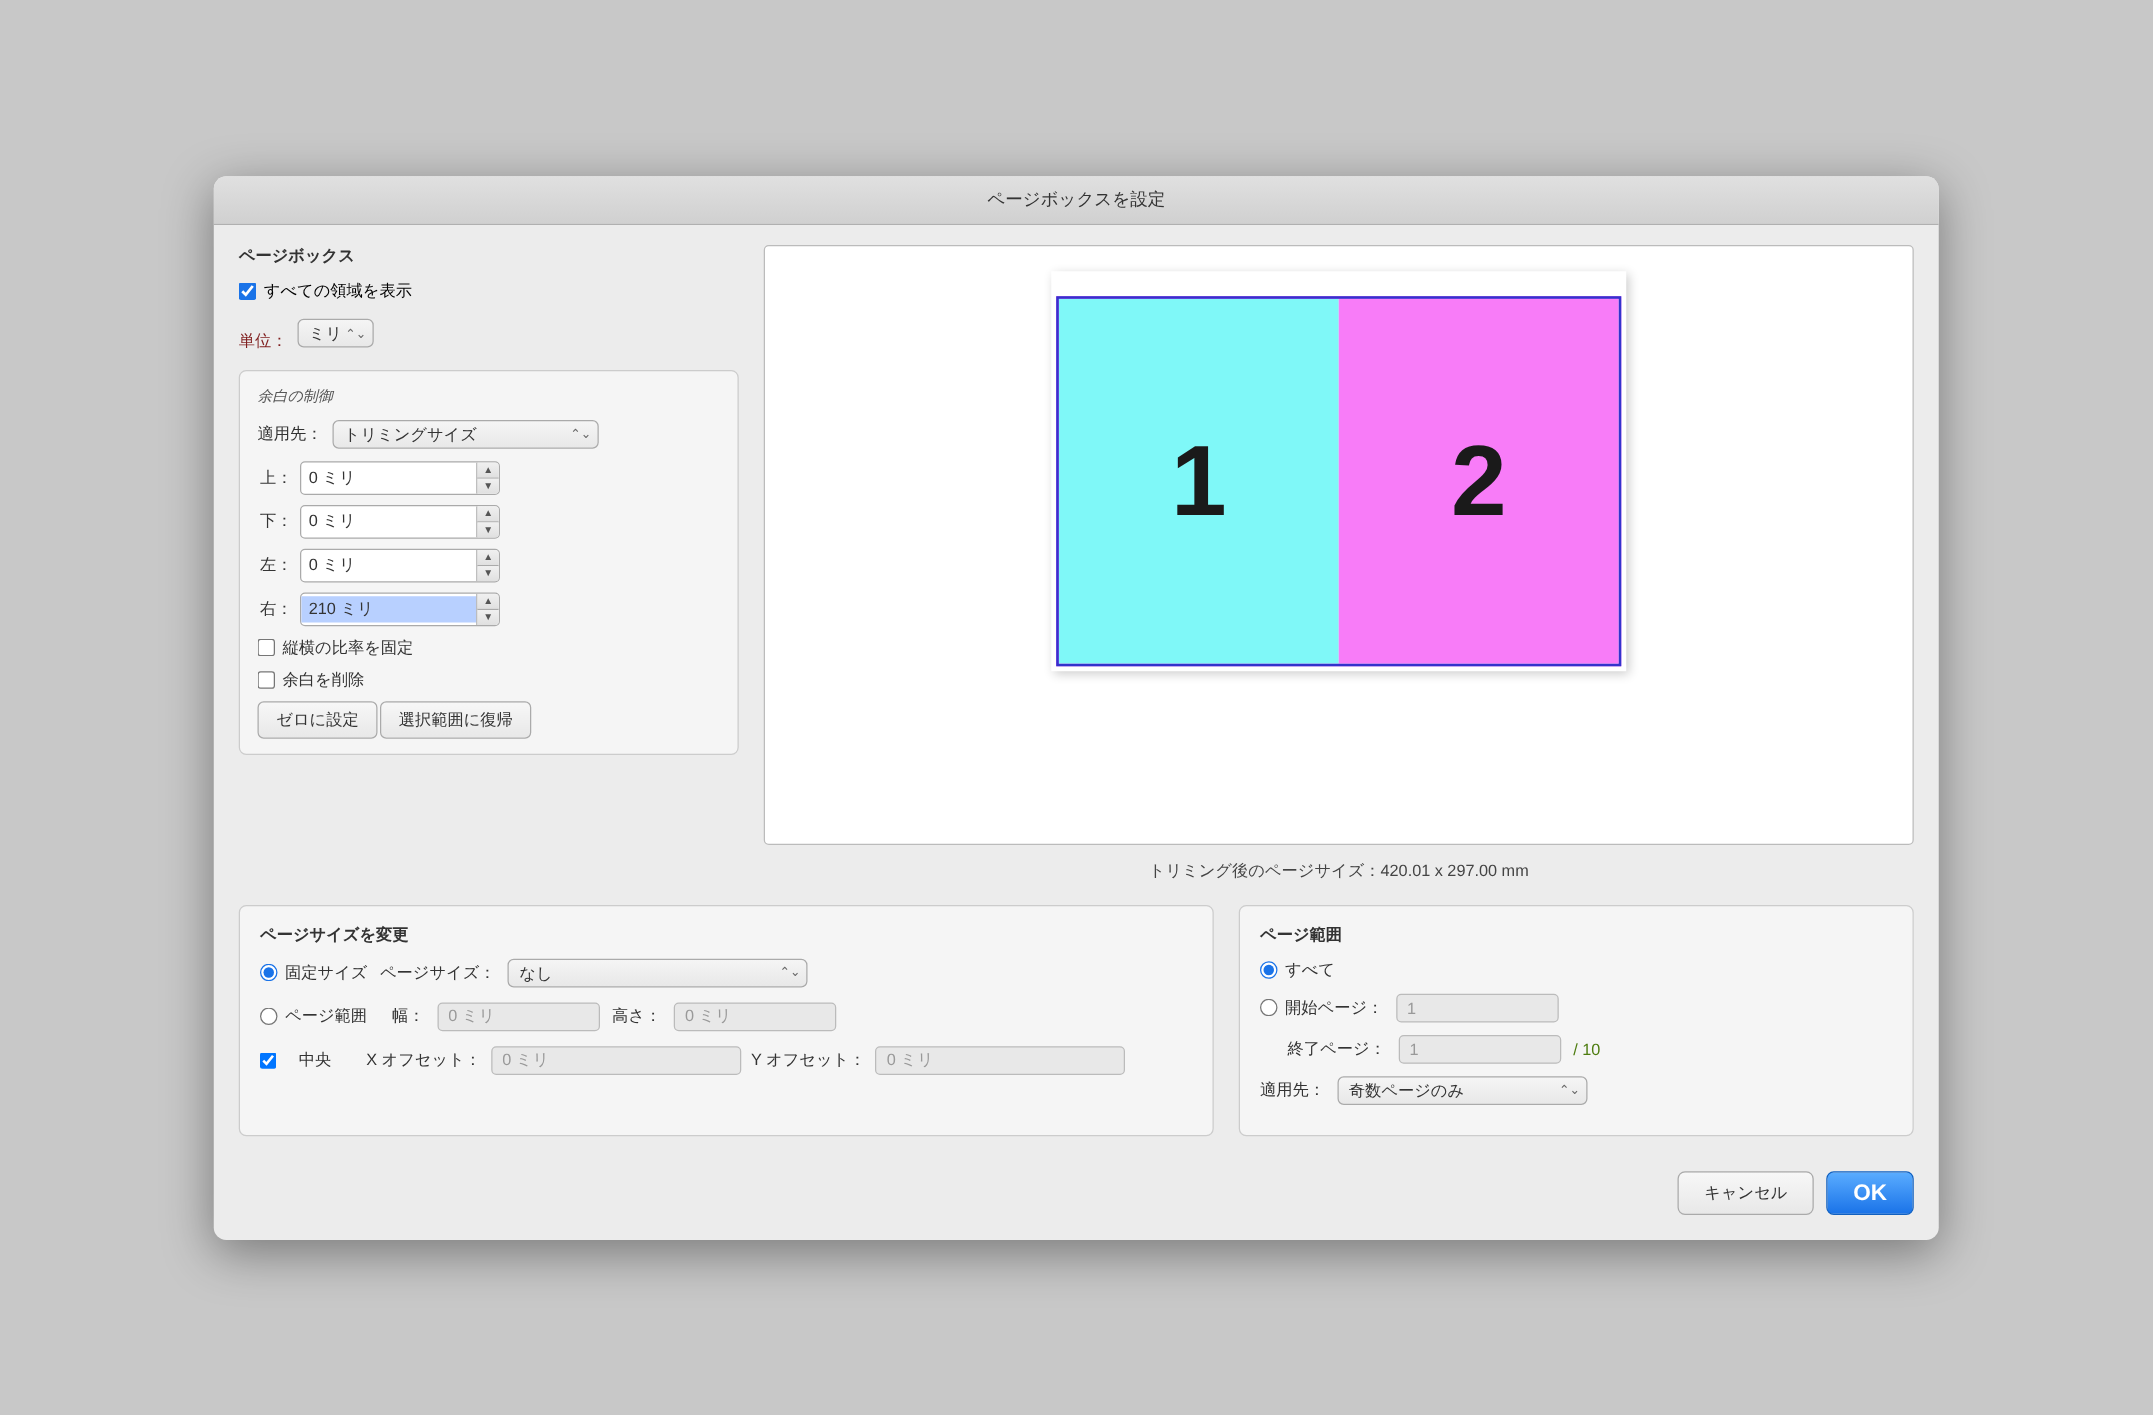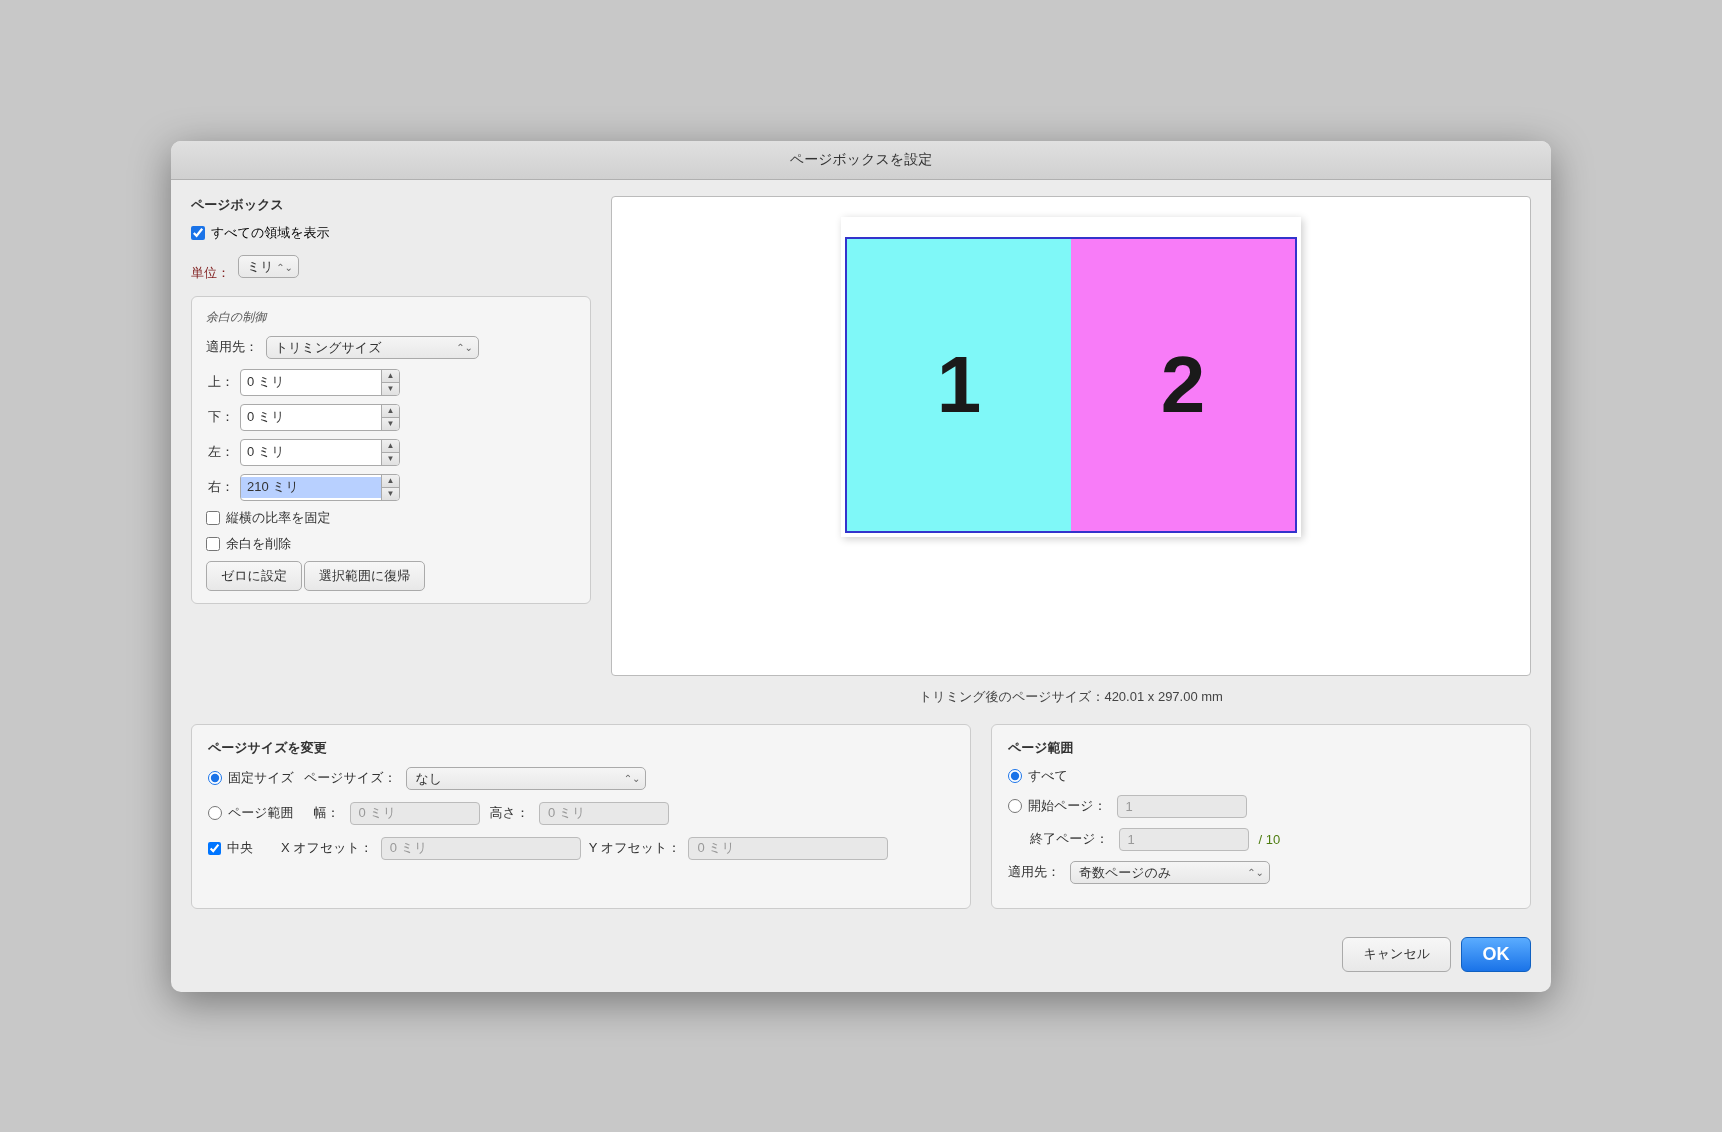--- a/index.html
+++ b/index.html
@@ -526,21 +526,21 @@
             <input type="radio" name="size-type" style="">
             <span>ページ範囲</span>
           </label>
           <span class="dim-label" style="margin-left:10px;">幅：</span>
           <input class="dim-input" type="text" value="0 ミリ" disabled="" style="">
           <span class="dim-label">高さ：</span>
           <input class="dim-input" type="text" value="0 ミリ" disabled="" style="">
         </div>
 
         <div class="center-row">
-          <div style="display:flex;align-items:center;gap:6px;">
+          <div style="display:flex;align-items:center;gap:18px;">
             <input type="checkbox" checked="" style="">
             <span style="font-size:13px;color:#333;">中央</span>
           </div>
           <span class="dim-label" style="margin-left:20px;">X オフセット：</span>
           <input class="dim-input" type="text" value="0 ミリ" disabled="" style="width: 200px;">
           <span class="dim-label">Y オフセット：</span>
           <input class="dim-input" type="text" value="0 ミリ" disabled="" style="width: 200px;">
         </div>
       </div>
 

